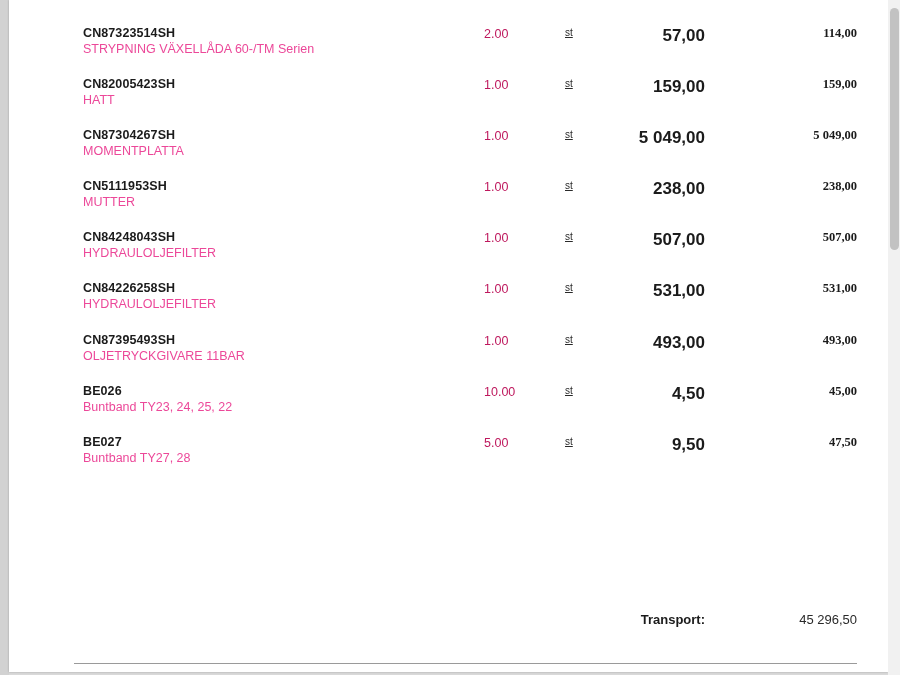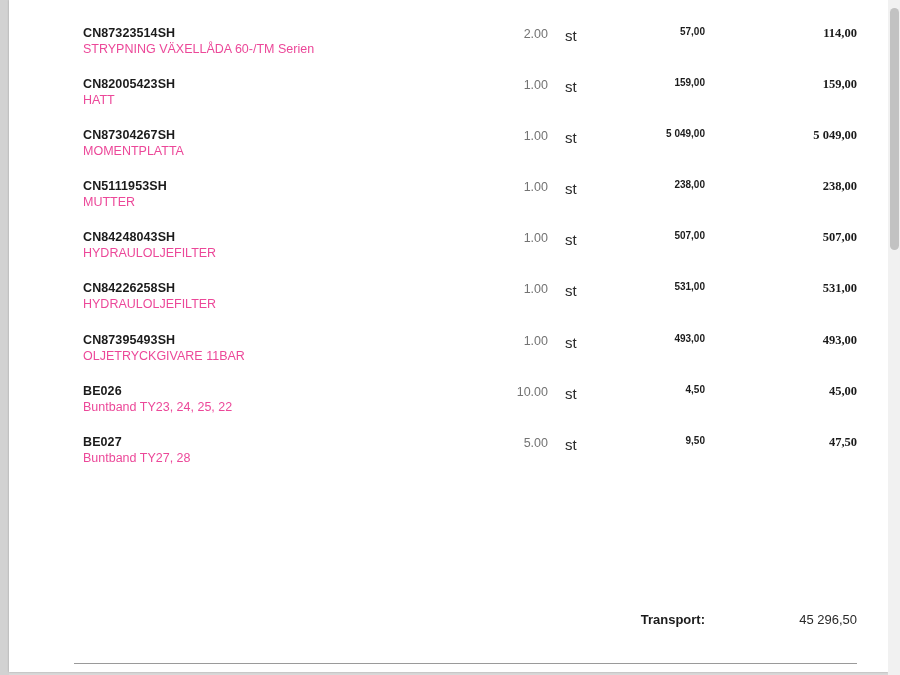--- a/index.html
+++ b/index.html
@@ -86,41 +86,42 @@
     position: absolute;
     left: 74px;
     top: 16px;
     font-size: 12.5px;
     font-weight: normal;
     color: #ec4899;
     white-space: nowrap;
   }
   .col-qty {
     position: absolute;
-    left: 445px;
+    left: 475px;
     top: 1px;
     width: 94px;
-    text-align: right;
-    font-size: 12.5px;
-    color: #737373;
+    text-align: left;
+    font-size: 12.5px;
+    color: #be185d;
   }
   .col-unit {
     position: absolute;
     left: 556px;
     top: 1px;
-    font-size: 15px;
+    font-size: 10px;
     color: #2a2a2a;
+    text-decoration: underline;
   }
   .col-price {
     position: absolute;
     left: 574px;
     top: 0;
     width: 122px;
     text-align: right;
-    font-size: 10px;
+    font-size: 17px;
     font-weight: bold;
     color: #1b1b1b;
   }
   .col-total {
     position: absolute;
     left: 710px;
     top: 0;
     width: 138px;
     text-align: right;
     font-size: 12.5px;

